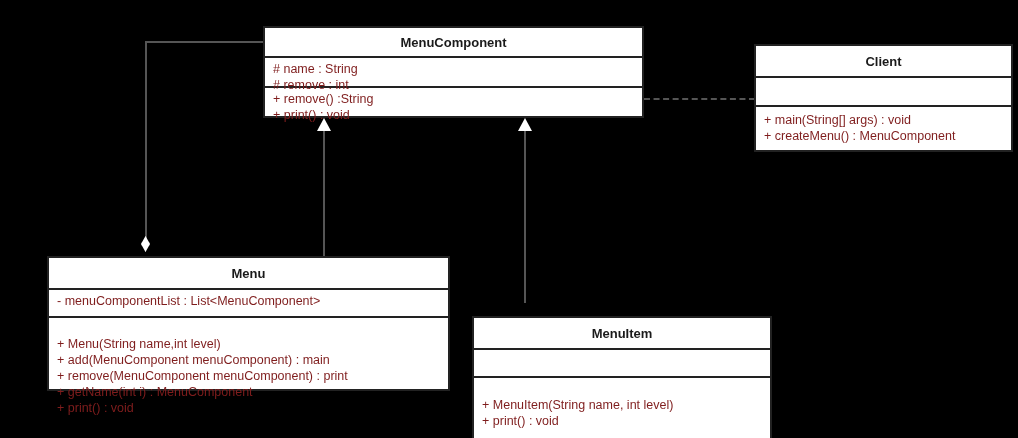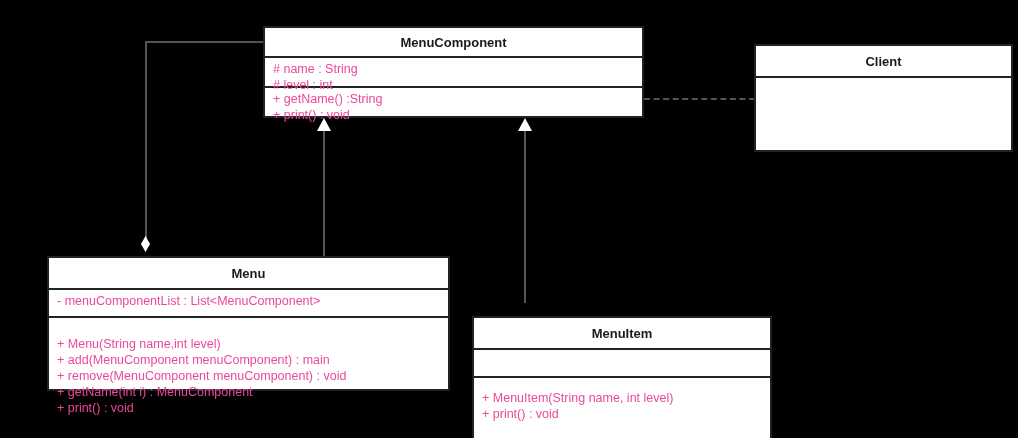--- a/index.html
+++ b/index.html
@@ -37,21 +37,21 @@
   }
   .cls-compartment {
     border-top: 2px solid #222222;
     box-sizing: border-box;
     padding: 3px 8px 4px 8px;
   }
   .cls-row {
     font-size: 12.5px;
     line-height: 16px;
     white-space: nowrap;
-    color: #ec4899;
+    color: #7f1d1d;
   }
   .empty-compartment {
     border-top: 2px solid #222222;
     box-sizing: border-box;
   }
 
   
   .edge {
     position: absolute;
     background: #555555;
@@ -125,52 +125,56 @@
    MenuComponent (dashed) --&gt;
   <div class="dashed-h" style="left:624px; top:98px; width:111px;"></div>
 
   
 
   
   <div class="uml-class" style="left:243px; top:26px; width:381px; height:92px;">
     <div class="cls-name" style="height:28px;">MenuComponent</div>
     <div class="cls-compartment" style="height:30px;">
       <div class="cls-row"># name : String</div>
-      <div class="cls-row"># level : int</div>
+      <div class="cls-row"># remove : int</div>
     </div>
     <div class="cls-compartment" style="height:30px;">
-      <div class="cls-row">+ getName() :String</div>
+      <div class="cls-row">+ remove() :String</div>
       <div class="cls-row">+ print() : void</div>
     </div>
   </div>
 
   
   <div class="uml-class" style="left:734px; top:44px; width:259px; height:108px;">
     <div class="cls-name" style="height:30px;">Client</div>
     <div class="empty-compartment" style="height:29px;"></div>
+    <div class="cls-compartment" style="height:45px; padding-top:5px;">
+      <div class="cls-row">+ main(String[] args) : void</div>
+      <div class="cls-row">+ createMenu() : MenuComponent</div>
+    </div>
   </div>
 
   
   <div class="uml-class" style="left:27px; top:256px; width:403px; height:135px;">
     <div class="cls-name" style="height:30px;">Menu</div>
     <div class="cls-compartment" style="height:28px; ">
       <div class="cls-row">- menuComponentList : List&lt;MenuComponent&gt;</div>
     </div>
     <div class="cls-compartment" style="height:93px; padding-top:18px;">
       <div class="cls-row">+ Menu(String name,int level)</div>
       <div class="cls-row">+ add(MenuComponent menuComponent) : main</div>
-      <div class="cls-row">+ remove(MenuComponent menuComponent) : void</div>
+      <div class="cls-row">+ remove(MenuComponent menuComponent) : print</div>
       <div class="cls-row">+ getName(int i) : MenuComponent</div>
       <div class="cls-row">+ print() : void</div>
     </div>
   </div>
 
   
   <div class="uml-class" style="left:452px; top:316px; width:300px; height:126px;">
     <div class="cls-name" style="height:30px;">MenuItem</div>
     <div class="empty-compartment" style="height:28px;"></div>
-    <div class="cls-compartment" style="height:38px; padding-top:12px;">
+    <div class="cls-compartment" style="height:38px; padding-top:19px;">
       <div class="cls-row">+ MenuItem(String name, int level)</div>
       <div class="cls-row">+ print() : void</div>
     </div>
   </div>
 
 </div>
 
 </body></html>

